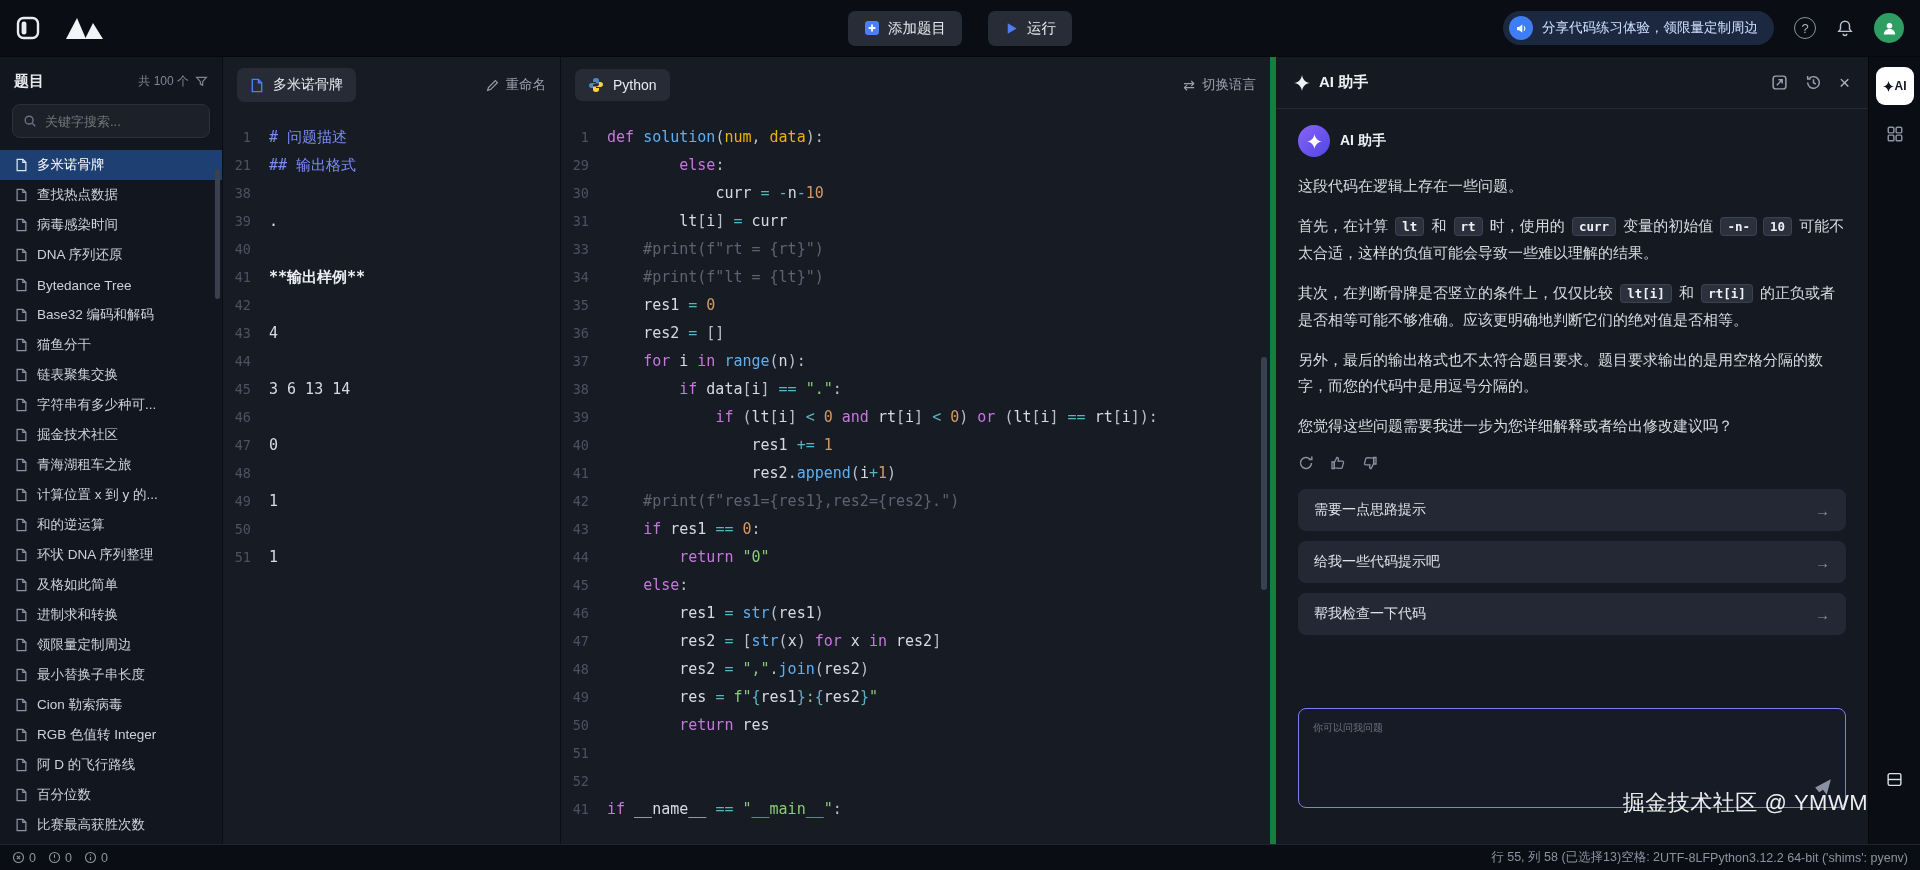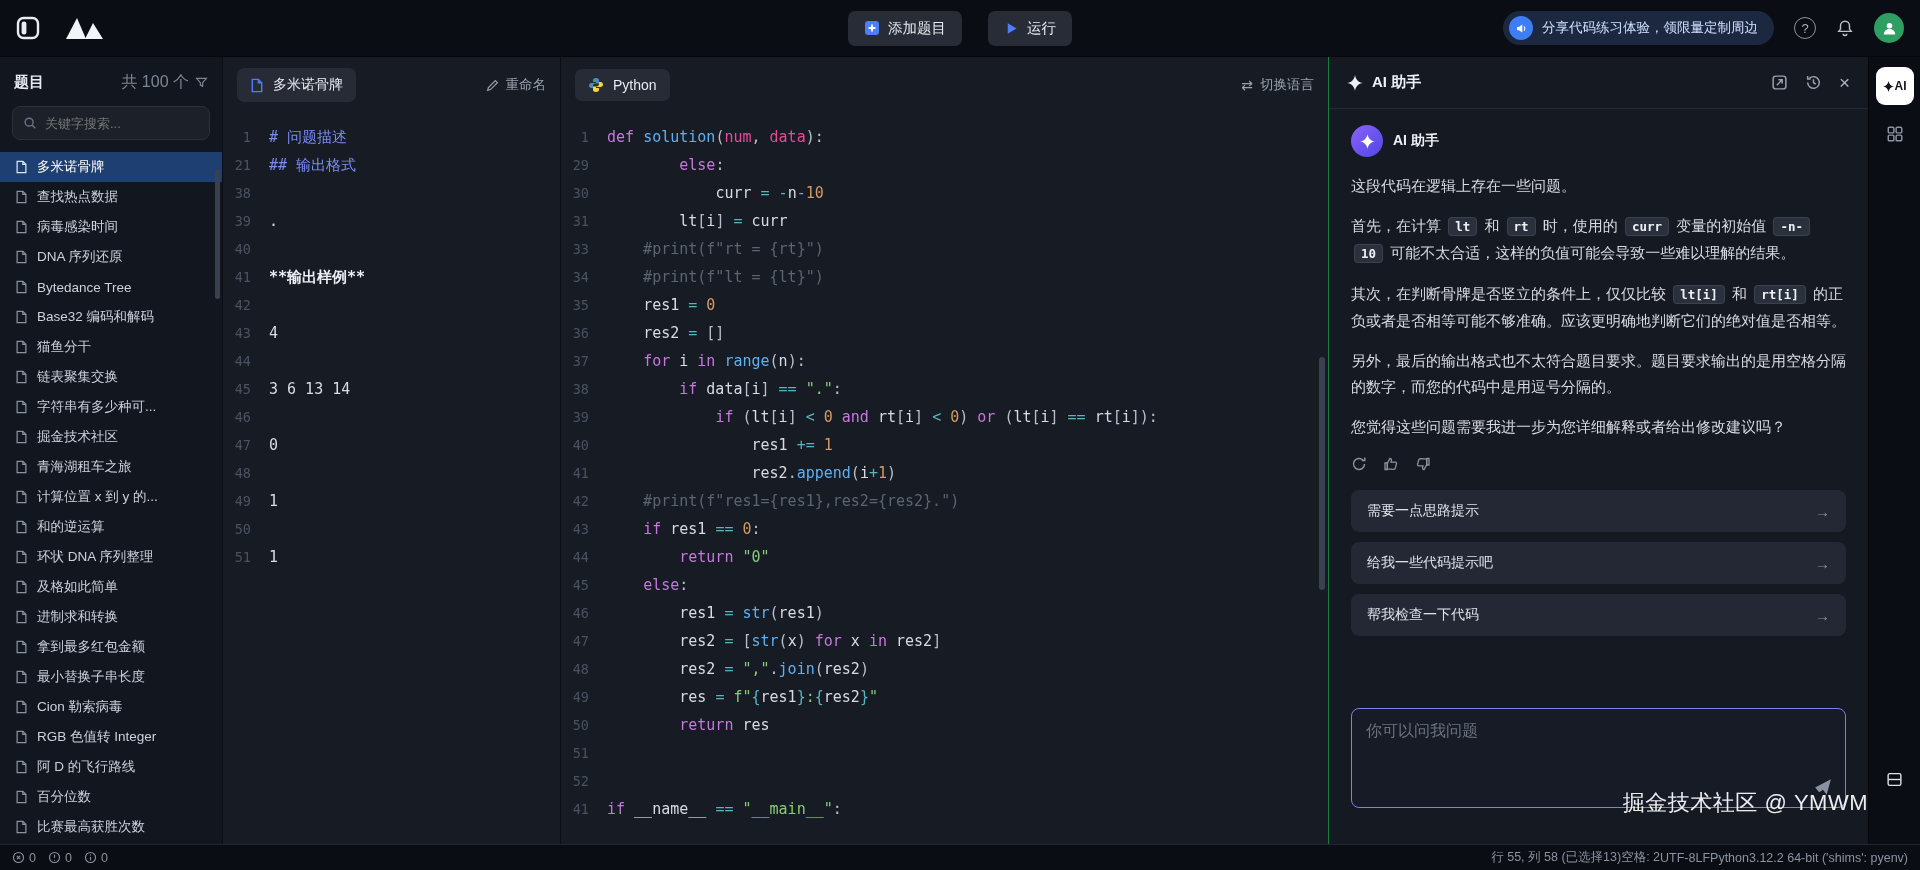--- a/index.html
+++ b/index.html
@@ -26,21 +26,21 @@
   .avatar { width:30px; height:30px; border-radius:50%; background:#2f9e63; display:flex;
             align-items:center; justify-content:center; cursor:pointer; }
 
   
   .main { flex:1; min-height:0; display:flex; border-top:1px solid #05070c; }
 
   
   .sidebar { width:222px; flex:none; background:#12161f; position:relative; display:flex; flex-direction:column; }
   .sb-head { display:flex; align-items:center; justify-content:space-between; padding:15px 14px 9px; }
   .sb-title { font-size:15px; font-weight:bold; color:#e8eaf0; }
-  .sb-count { font-size:16px; color:#7e8695; display:flex; align-items:center; gap:6px; }
+  .sb-count { font-size:12px; color:#7e8695; display:flex; align-items:center; gap:6px; }
   .sb-search { margin:4px 12px 12px; height:34px; background:#1b2029; border:1px solid #2a303c;
                border-radius:8px; display:flex; align-items:center; gap:8px; padding:0 10px; color:#6b7383; }
   .sb-search input { flex:1; background:transparent; border:none; outline:none; color:#cfd4dd;
                      font-size:13px; font-family:inherit; min-width:0; }
   .p-list { flex:1; overflow:hidden; }
   .p-item { height:30px; display:flex; align-items:center; gap:9px; padding:0 15px; font-size:13.5px;
             color:#ccd2dc; cursor:pointer; white-space:nowrap; }
   .p-item.selected { background:#1d3f72; color:#ffffff; }
   .p-ic { display:flex; color:#8b93a3; flex:none; }
   .p-item.selected .p-ic { color:#dfe8f7; }
@@ -64,27 +64,27 @@
   .code-thumb { position:absolute; right:3px; top:300px; width:6px; height:233px; background:#3a4150; border-radius:3px; }
 
   .tk-k { color:#c678dd; }
   .tk-f { color:#61afef; }
   .tk-n { color:#d19a66; }
   .tk-s { color:#89ca78; }
   .tk-c { color:#5c6472; }
   .tk-o { color:#56b6c2; }
   .tk-p { color:#b8bfcc; }
   .tk-v { color:#d6dbe4; }
-  .tk-a { color:#ec4899; }
+  .tk-a { color:#eab308; }
   .tk-h { color:#7a8bf5; font-weight:normal; }
   .tk-b { color:#eceef4; font-weight:bold; }
   .tk-t { color:#d6dbe4; }
 
   
-  .ai-panel { width:540px; flex:none; background:#151922; border-left:1px solid #15803d; display:flex; flex-direction:column; }
+  .ai-panel { width:598px; flex:none; background:#151922; border-left:6px solid #15803d; display:flex; flex-direction:column; }
   .ai-head { height:52px; flex:none; border-bottom:1px solid #232935; display:flex; align-items:center;
              justify-content:space-between; padding:0 18px; }
   .ai-title { display:flex; align-items:center; gap:9px; font-size:15px; font-weight:bold; color:#eef0f5; }
   .ai-head-ics { display:flex; align-items:center; gap:17px; color:#99a1af; }
   .ai-head-ics > * { cursor:pointer; display:flex; }
   .ai-close { font-size:19px; line-height:1; color:#aab1bd; }
   .ai-body { flex:1; min-height:0; display:flex; flex-direction:column; padding:16px 22px 36px; }
   .ai-who { display:flex; align-items:center; gap:10px; margin-bottom:16px; }
   .ai-avatar { width:32px; height:32px; border-radius:50%; background:linear-gradient(135deg,#8a63f8,#4f46e5);
                display:flex; align-items:center; justify-content:center; color:#fff; flex:none; }
@@ -97,21 +97,21 @@
   .ai-actions { display:flex; align-items:center; gap:16px; color:#8a92a2; margin:2px 0 18px; }
   .ai-actions > * { cursor:pointer; display:flex; }
   .flip { transform:rotate(180deg); }
   .sugg { height:42px; flex:none; background:#232834; border-radius:8px; display:flex; align-items:center;
           justify-content:space-between; padding:0 16px; font-size:14px; color:#dfe2e9;
           margin-bottom:10px; cursor:pointer; }
   .sugg .arr { color:#8a92a2; font-size:15px; }
   .ai-input { margin-top:auto; flex:none; height:100px; border:1px solid #7b80f0; border-radius:8px;
               background:#171b26; position:relative; padding:12px 40px 12px 14px; }
   .ai-input textarea { width:100%; height:100%; background:transparent; border:none; outline:none;
-                       resize:none; color:#cfd4dd; font-size:16px; font-family:inherit; }
+                       resize:none; color:#cfd4dd; font-size:10px; font-family:inherit; }
   .ai-input textarea::placeholder { color:#6b7280; }
   .send-ic { position:absolute; right:13px; bottom:11px; color:#8a92a2; cursor:pointer; display:flex; }
 
   
   .rail { width:52px; flex:none; background:#0a0d14; border-left:1px solid #05070c;
           display:flex; flex-direction:column; align-items:center; padding-top:10px; gap:20px; }
   .rail-ai { width:38px; height:38px; background:#ffffff; border-radius:9px; display:flex; align-items:center;
              justify-content:center; gap:1px; color:#12151d; font-size:12px; font-weight:bold; cursor:pointer; }
   .rail-grid { color:#8b93a3; cursor:pointer; display:flex; }
   .rail-panel { margin-top:auto; margin-bottom:56px; color:#dfe3ea; cursor:pointer; display:flex; }
@@ -362,21 +362,21 @@
             </span>
             <span>进制求和转换</span>
           </div>
           <div class="p-item">
             <span class="p-ic">
               <svg width="13" height="14" viewBox="0 0 14 16" fill="none" stroke="currentColor" stroke-width="1.4">
                 <path d="M2 1.5h6.5L12 5v9.5H2z"></path>
                 <path d="M8.5 1.5V5H12"></path>
               </svg>
             </span>
-            <span>拿到最多红包金额</span>
+            <span>领限量定制周边</span>
           </div>
           <div class="p-item">
             <span class="p-ic">
               <svg width="13" height="14" viewBox="0 0 14 16" fill="none" stroke="currentColor" stroke-width="1.4">
                 <path d="M2 1.5h6.5L12 5v9.5H2z"></path>
                 <path d="M8.5 1.5V5H12"></path>
               </svg>
             </span>
             <span>最小替换子串长度</span>
           </div>

